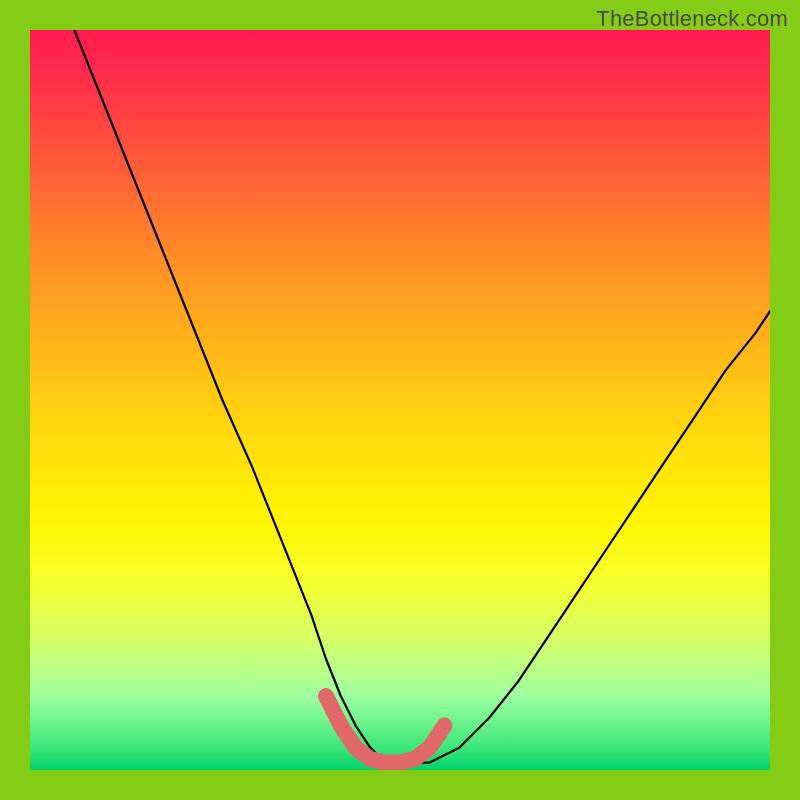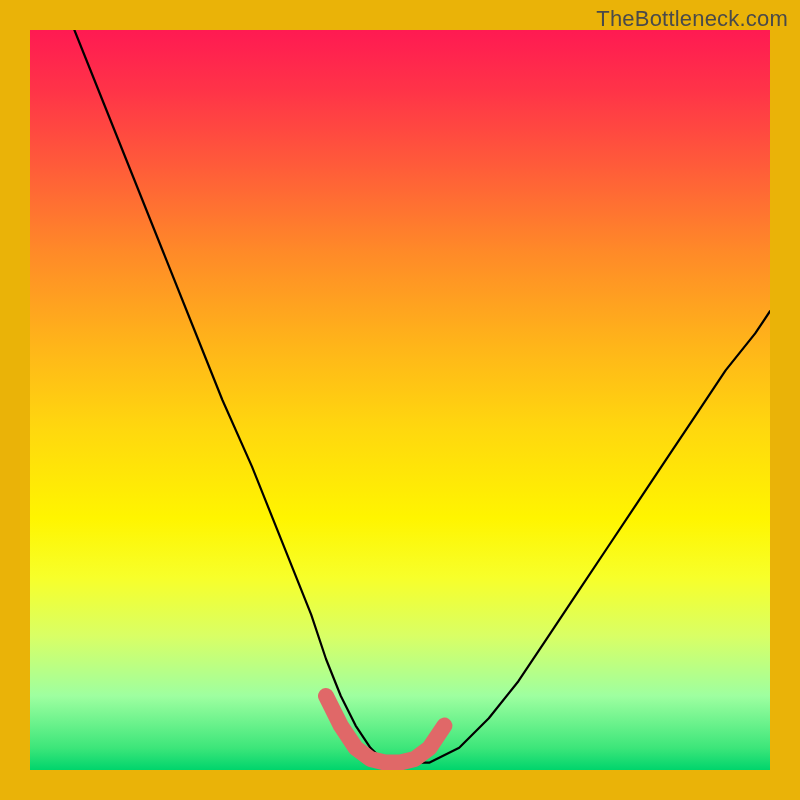--- a/index.html
+++ b/index.html
@@ -8,21 +8,21 @@
     width: 800px;
     height: 800px;
     overflow: hidden;
     background: #000;
     font-family: Arial, Helvetica, sans-serif;
   }
   .frame {
     position: relative;
     width: 800px;
     height: 800px;
-    background: #eab308;
+    background: #84cc16;
   }
   .plot-area {
     position: absolute;
     left: 30px;
     top: 30px;
     width: 740px;
     height: 740px;
     background: linear-gradient(to bottom,
       #ff1a52 0%,
       #ff3348 8%,

